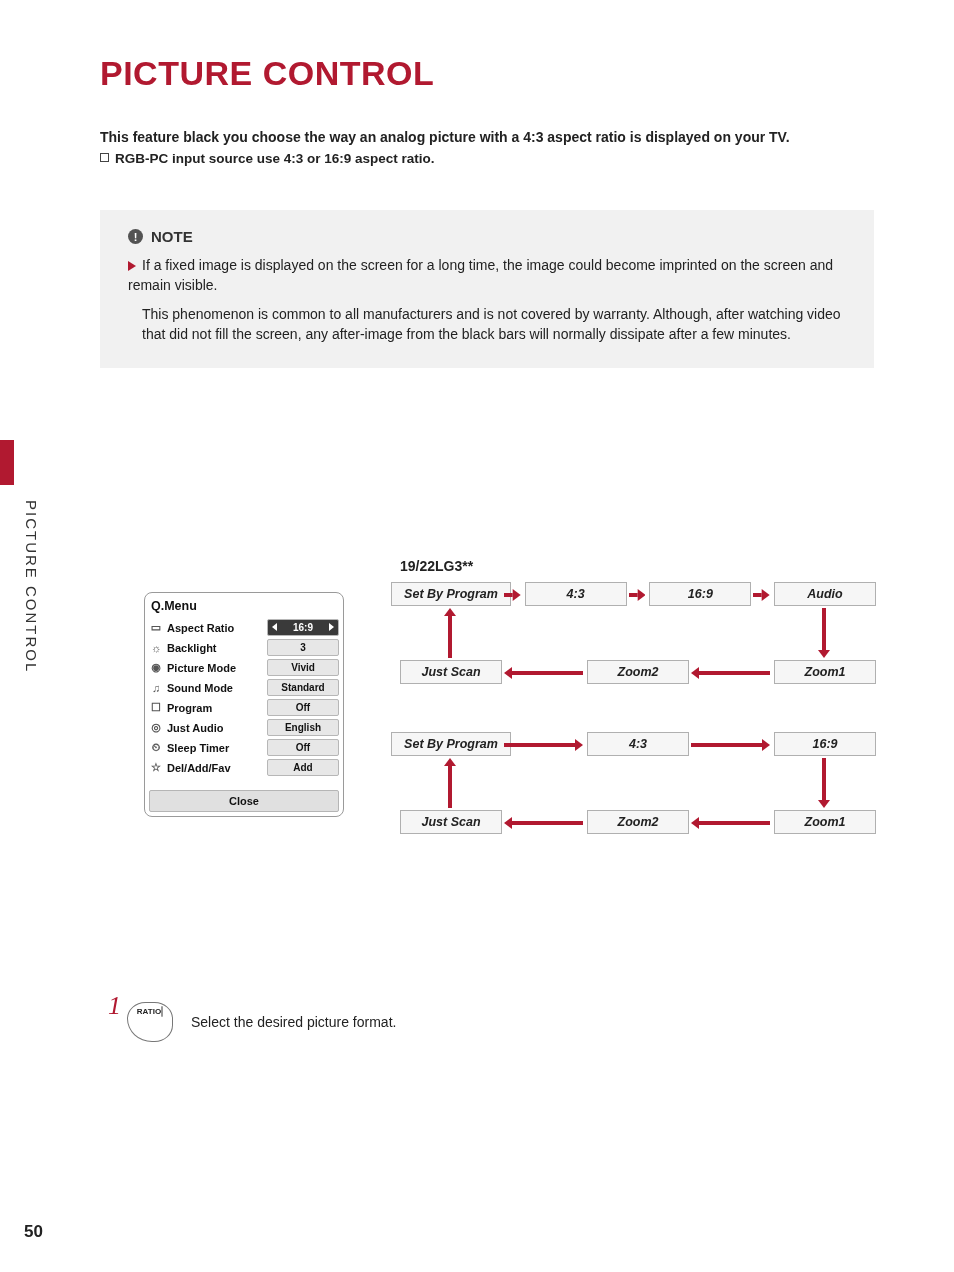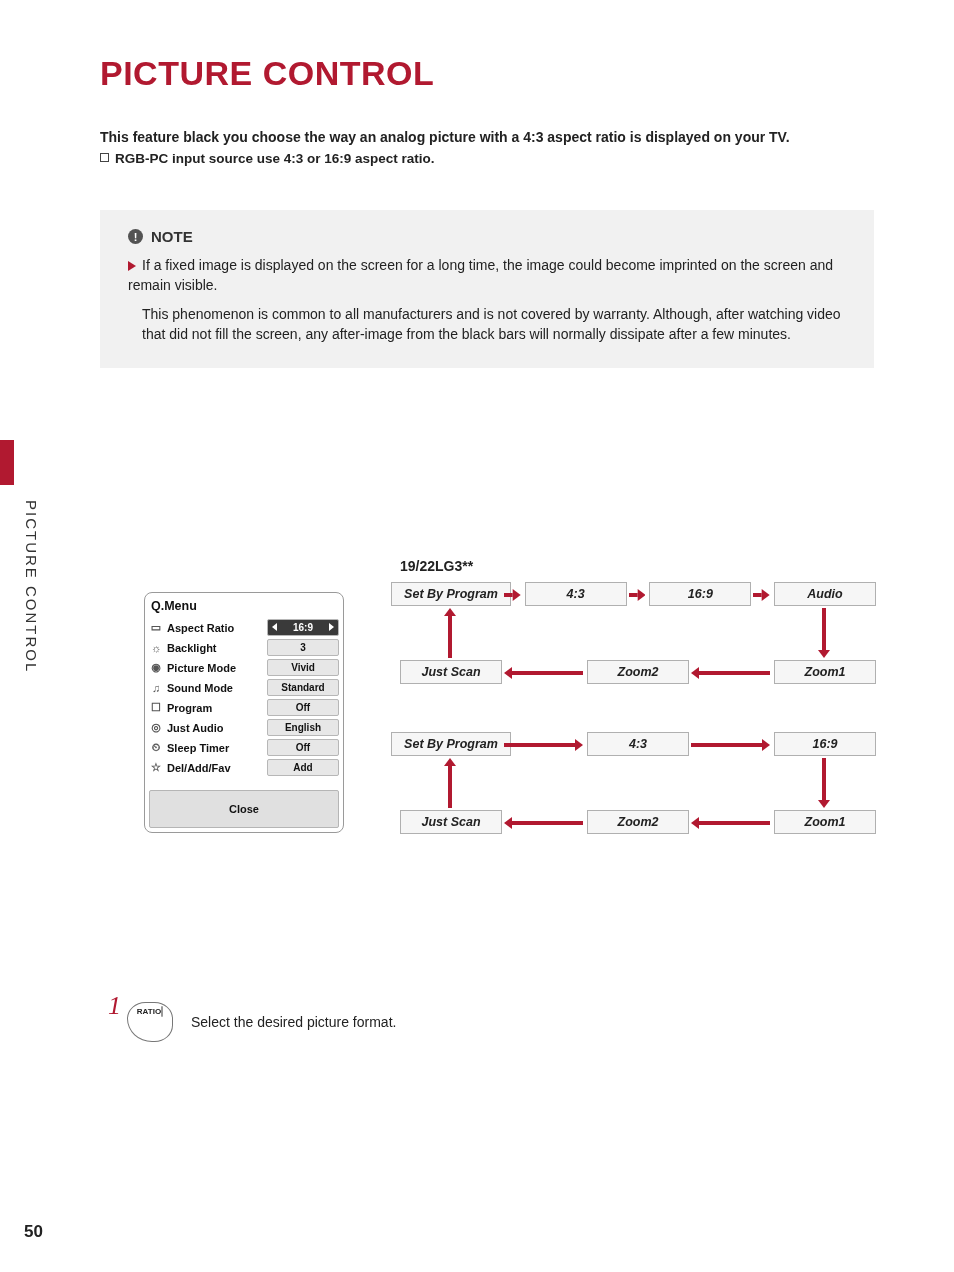--- a/index.html
+++ b/index.html
@@ -133,21 +133,21 @@
   }
   .qmenu .row.active .arrow-l{left:4px;  border-right:5px solid #fff;}
   .qmenu .row.active .arrow-r{right:4px; border-left:5px solid #fff;}
   .qmenu .close{
     margin-top:14px;
     background:#e0e0e0;
     border:1px solid #b5b5b5;
     border-radius:2px;
     text-align:center;
     font-size:11px;
-    padding:12px 0;
+    padding:4px 0;
   }
   
   .flow-area{
     position:absolute;
     top:504px; left:300px;
     width:474px;
   }
   .model-label{
     font-size:14px; font-weight:700; margin-bottom:8px; color:#222;
   }

